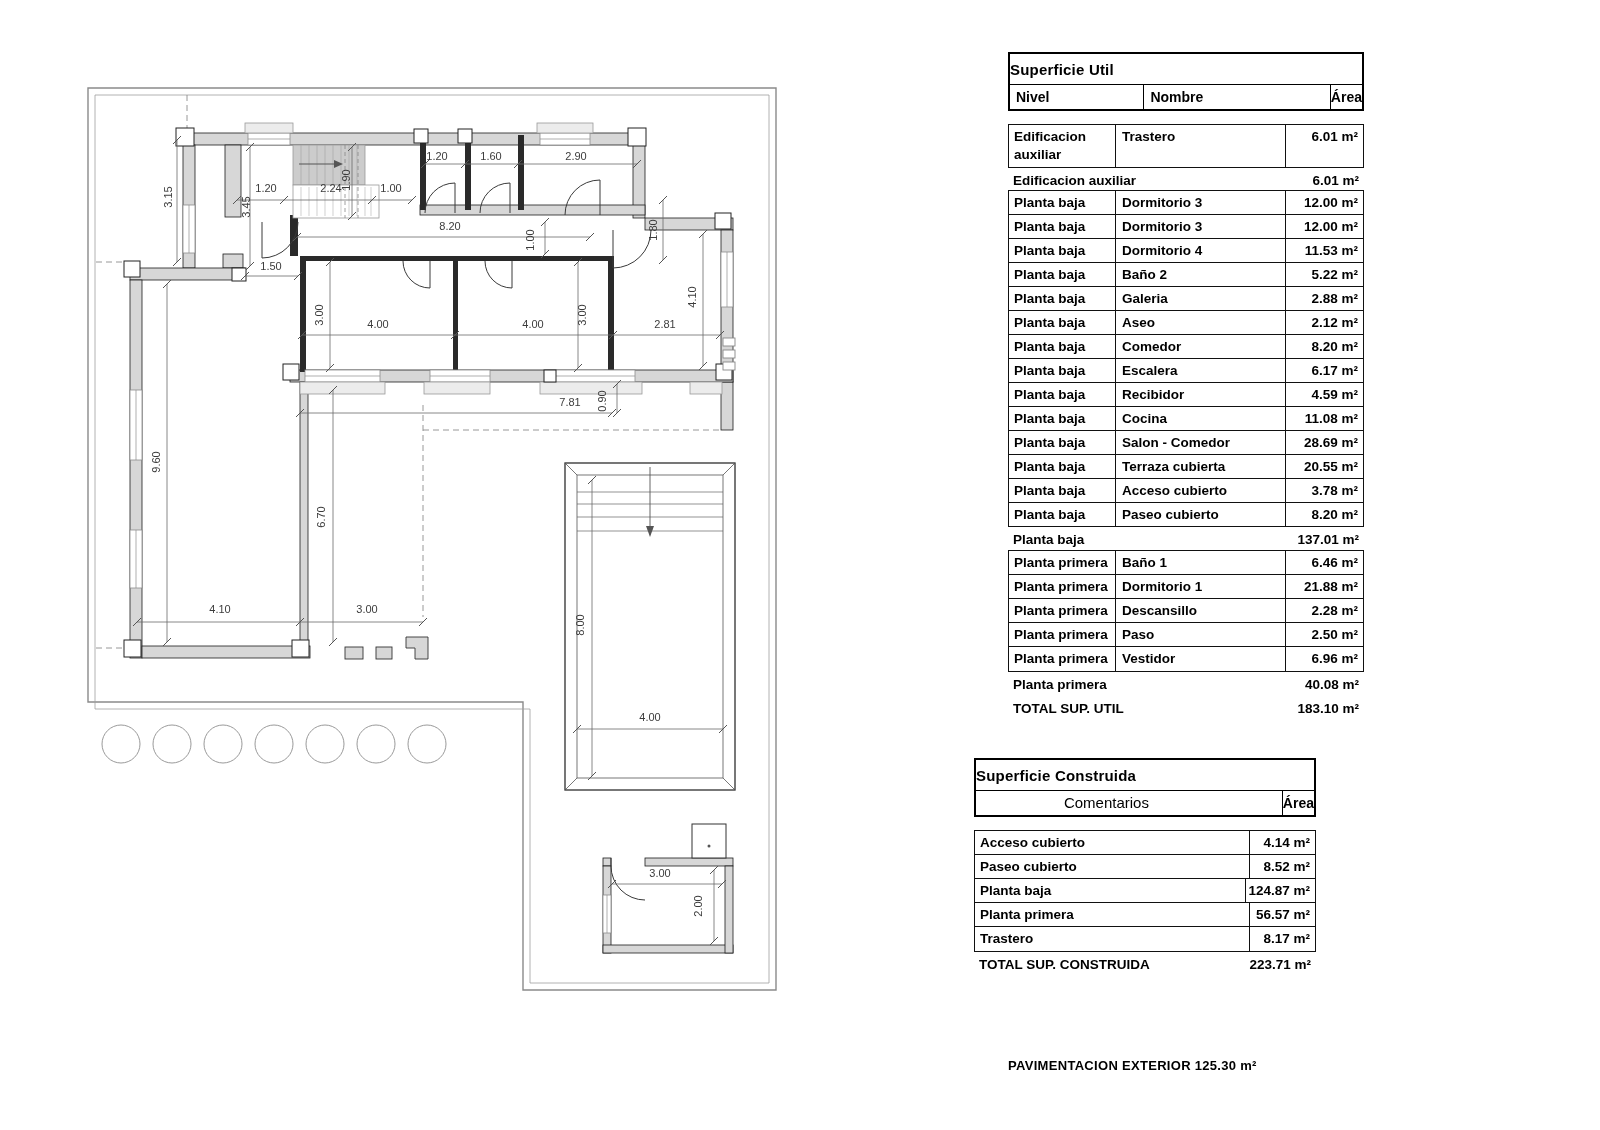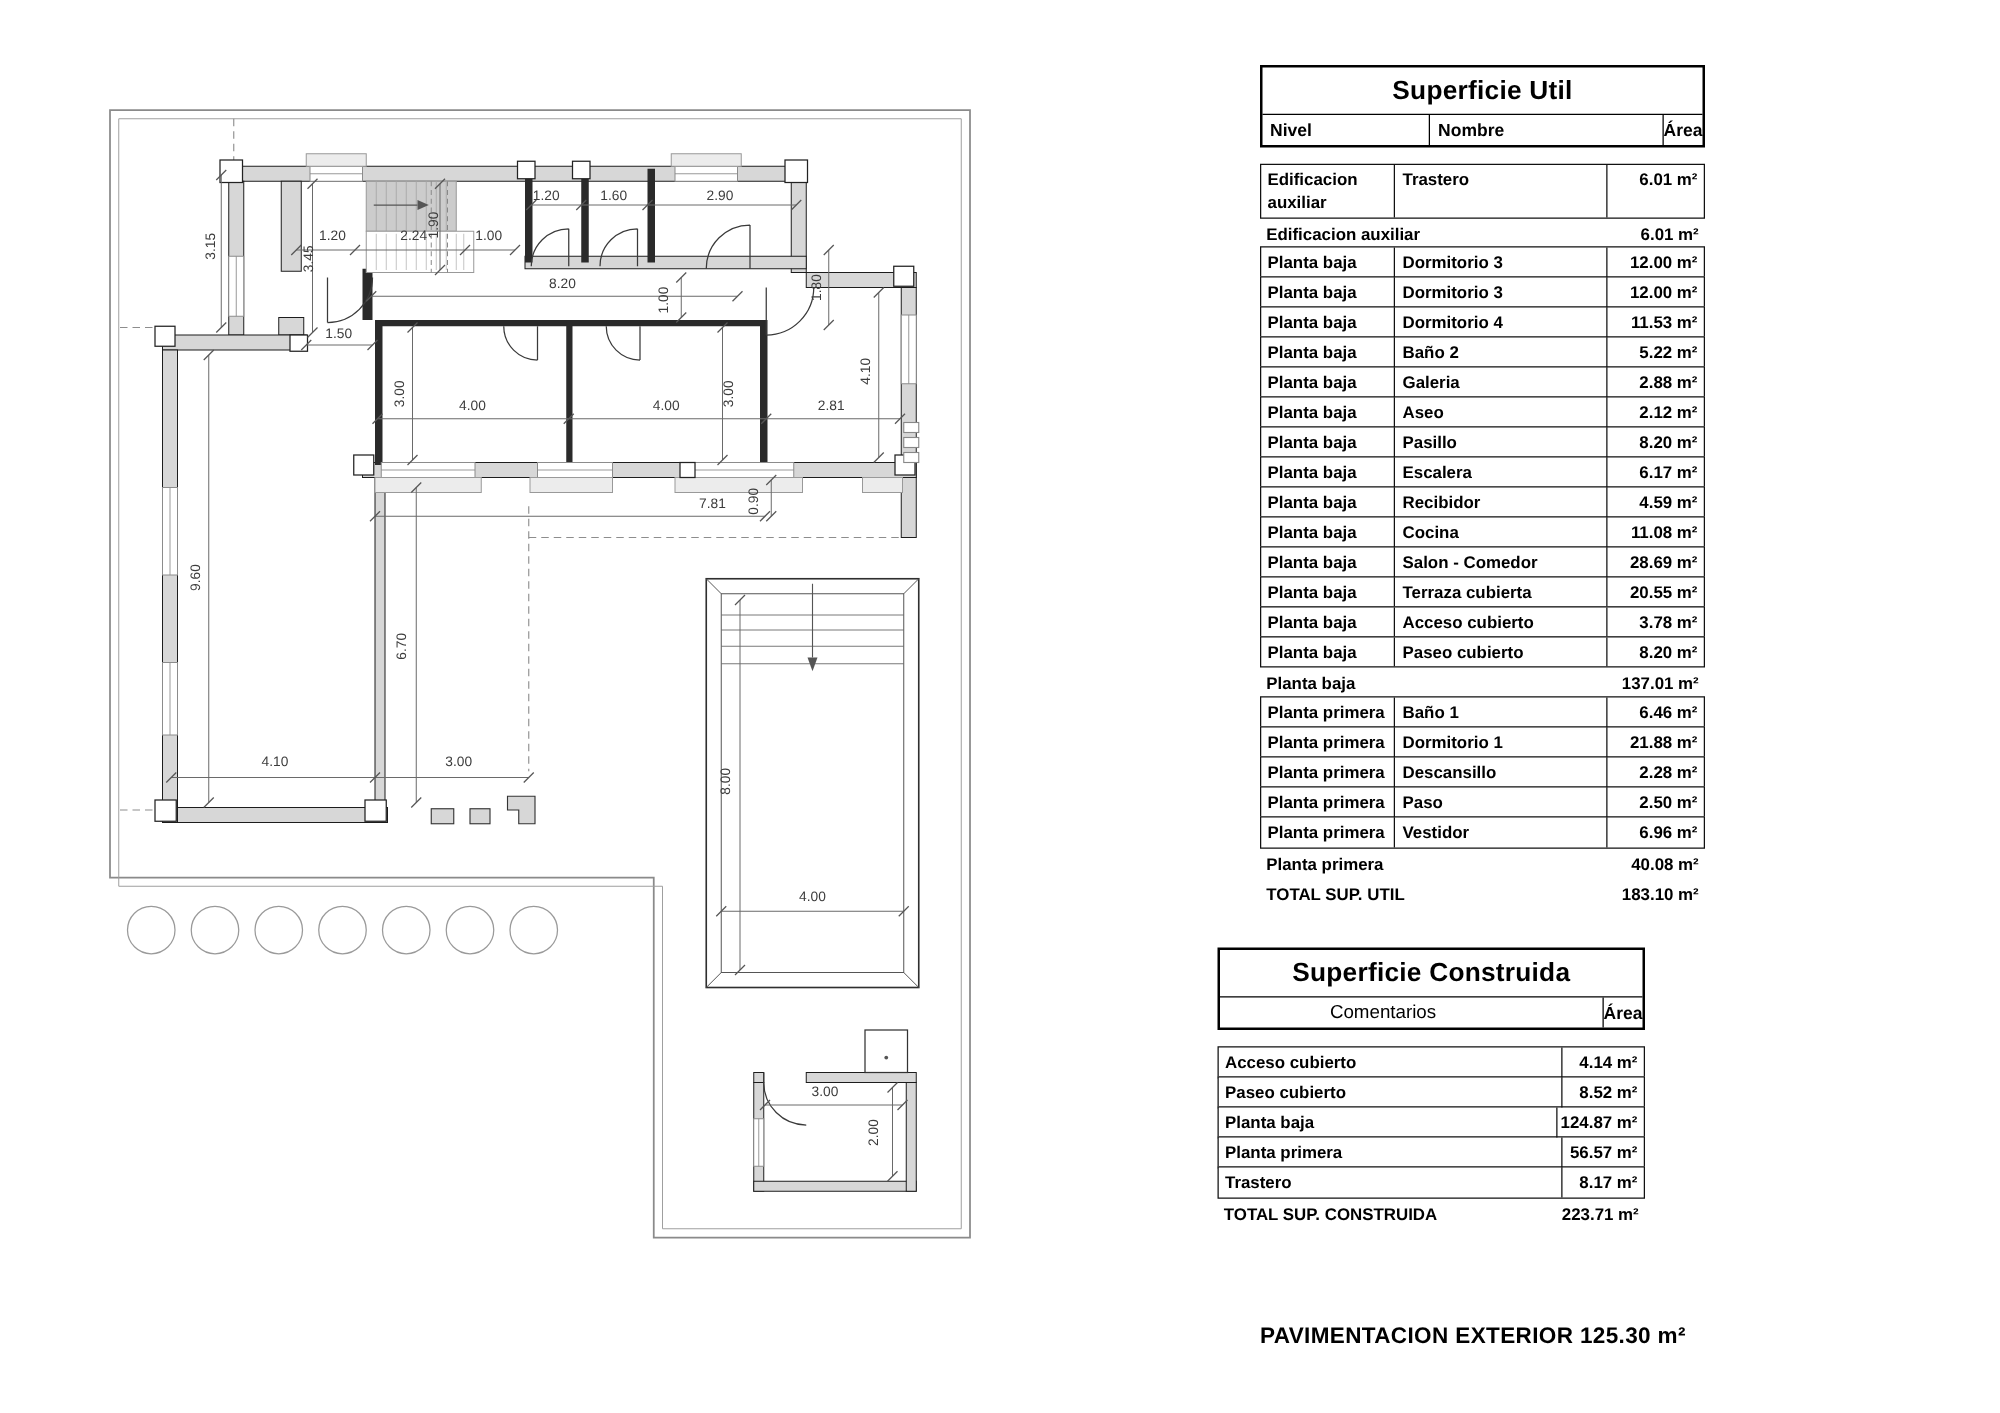--- a/index.html
+++ b/index.html
@@ -10,21 +10,21 @@
   
   #plan-svg { position:absolute; left:0; top:0; }
   .dim-text { font-family:"Liberation Sans", sans-serif; font-size:11px; fill:#3c3c3c; }
 
   
   .tbl { position:absolute; width:356px; color:#000; font-weight:bold; }
   #tbl-util { left:1008px; top:52px; }
   #tbl-cons { left:960px; top:758px;padding-left:14px; }
 
   .tbl-headbox { border:2px solid #000; background:#fff; }
-  .tbl-title   { text-align:center; font-size:21px; padding:7px 0 6px 0;
+  .tbl-title   { font-size:15px; padding:7px 0 6px 0;
                  border-bottom:1.6px solid #000; letter-spacing:0.2px; }
   .tbl-cols    { display:flex; font-size:14px;gap:45px; }
   .hc          { padding:4px 0 4px 6px; }
   .hc-nivel    { width:106px; }
   .hc-nombre   { width:170px; border-left:1.6px solid #000; }
   .hc-area     { flex:1; text-align:right; padding:4px 0; border-left:1.6px solid #000; }
   .hc-coment   { width:274px; text-align:center; font-weight:normal; font-size:15px; padding:3px 0; }
 
   .tbl-body { margin-top:15px; }
   .t-row  { display:flex; border:1.6px solid #111; margin-top:-1.6px; font-size:13.5px;
@@ -33,21 +33,21 @@
   .t-c2   { width:170px; padding:3px 2px 3px 6px; border-left:1.6px solid #111; }
   .t-c3   { flex:1; padding:3px 5px 3px 2px; border-left:1.6px solid #111;
             text-align:right; white-space:nowrap; }
   .t2-c1  { width:274px; padding:3px 2px 3px 5px; }
   .t2-c2  { flex:1; padding:3px 5px 3px 2px; border-left:1.6px solid #111;
             text-align:right; white-space:nowrap; }
   .t-sum  { display:flex; justify-content:space-between; font-size:13.5px;
             padding:4px 5px 3px 5px; line-height:1.3; }
   .t-sum .v { white-space:nowrap; }
 
-  #footer-note { position:absolute; left:1008px; top:1058px; font-size:18px;
+  #footer-note { position:absolute; left:1008px; top:1058px; font-size:13px;
                  font-weight:bold; color:#000; letter-spacing:0.3px; }
 </style>
 </head>
 <body>
 
 <div id="stage">
 
   <svg id="plan-svg" width="985" height="1130" viewBox="0 0 985 1130">
 
     <g fill="none">
@@ -358,21 +358,21 @@
           <div class="t-c2">Galeria</div>
           <div class="t-c3">2.88 m²</div>
         </div>
         <div class="t-row">
           <div class="t-c1">Planta baja</div>
           <div class="t-c2">Aseo</div>
           <div class="t-c3">2.12 m²</div>
         </div>
         <div class="t-row">
           <div class="t-c1">Planta baja</div>
-          <div class="t-c2">Pasillo</div>
+          <div class="t-c2">Comedor</div>
           <div class="t-c3">8.20 m²</div>
         </div>
         <div class="t-row">
           <div class="t-c1">Planta baja</div>
           <div class="t-c2">Escalera</div>
           <div class="t-c3">6.17 m²</div>
         </div>
         <div class="t-row">
           <div class="t-c1">Planta baja</div>
           <div class="t-c2">Recibidor</div>

